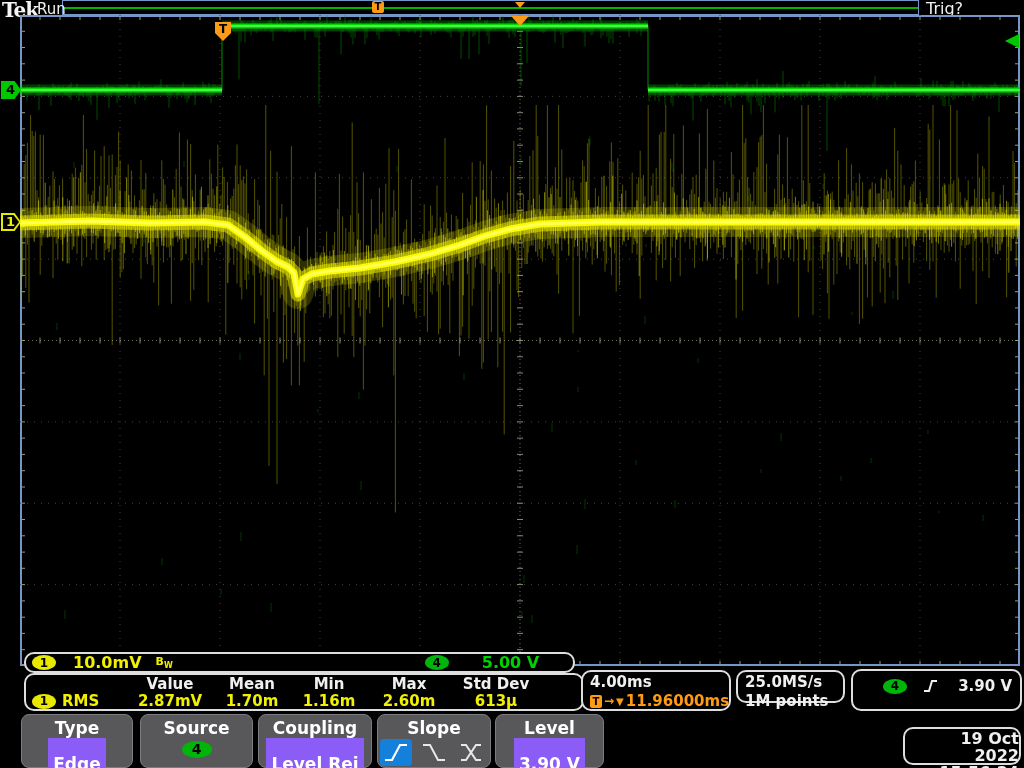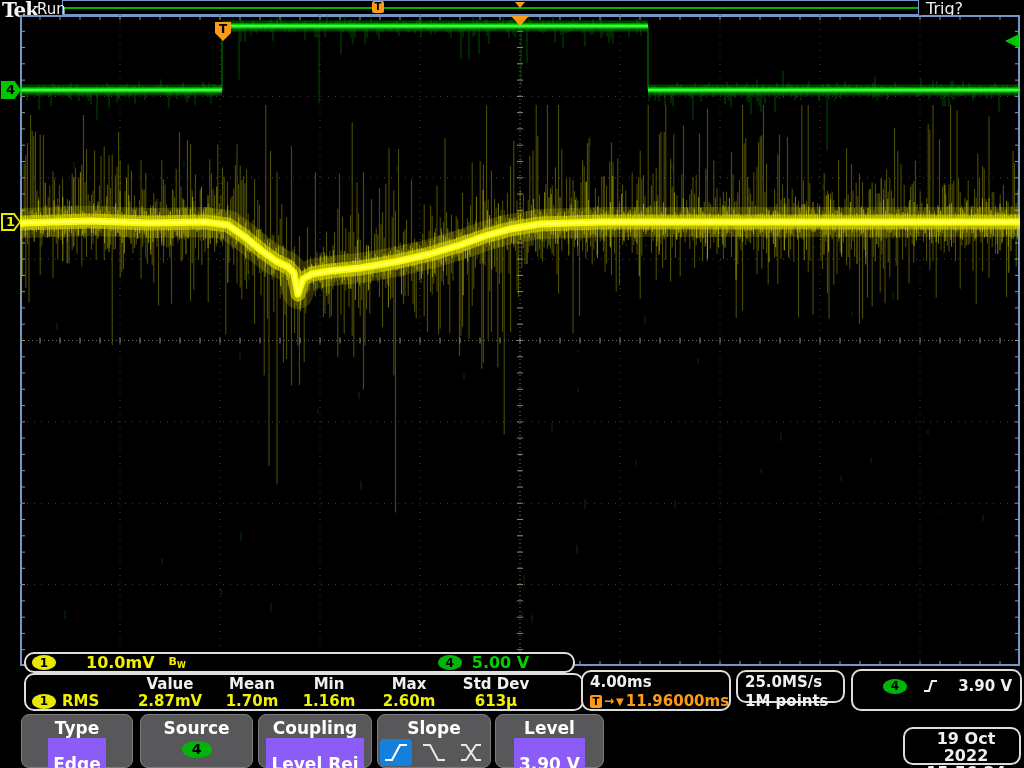--- a/index.html
+++ b/index.html
@@ -56,21 +56,21 @@
             color:#fff;font-size:17px;text-align:center;top:714px;height:54px;padding-top:3px;}
   .hl{display:inline-block;background:#8b5cf6;color:#fff;padding:16px 5px;line-height:20px;}
   .menu-label{display:block;line-height:20px;}
   #menu-slope-icons{display:flex;align-items:center;justify-content:center;gap:6px;margin-top:1px;}
   .slope-btn{width:32px;height:27px;display:flex;align-items:center;justify-content:center;border-radius:4px;}
   .slope-btn.sel{background:#1580dc;}
   #menu-mode{padding-top:1px;font-size:16px;}
   #menu-mode .menu-label{line-height:17px;}
   #menu-mode .hl{line-height:17px;}
   #datetime-box{left:903px;top:727px;width:118px;height:38px;font-size:16px;line-height:17px;
-                padding:1px 0 0 8px;text-align:center;}
+                padding:1px 0 0 8px;text-align:right;}
 </style>
 </head>
 <body>
 
 <div id="screen">
 
   <div class="abs" id="record-bar">
     <div id="record-trace"></div>
     <div id="record-t">T</div>
     <div id="record-tri"></div>
@@ -126,24 +126,24 @@
   <div class="abs tag" id="ch1-tag" style="top:213px;background:#e8e800;">
     <div class="tag-inner"></div>
     <span class="tag-label ytext">1</span>
   </div>
   <div class="abs" id="trig-level-arrow"></div>
   <div class="abs" id="trig-pos-tri"></div>
   <div class="abs" id="trig-t-flag">T</div>
 
   <div class="abs wbox" id="ch-readout-bar">
     <span class="badge">1</span>
-    <span class="ytext" style="margin-left:30px">10.0mV</span>
+    <span class="ytext" style="margin-left:17px">10.0mV</span>
     <span class="ytext" style="margin-left:14px;font-size:11px"><span>B</span><span style="font-size:8px;vertical-align:sub">W</span></span>
     <span class="badge g" style="margin-left:252px">4</span>
-    <span class="gtext" style="margin-left:10px">5.00 V</span>
+    <span class="gtext" style="margin-left:33px">5.00 V</span>
   </div>
 
   <div class="abs wbox" id="meas-box">
     <span></span>
     <span>Value</span>
     <span>Mean</span>
     <span>Min</span>
     <span>Max</span>
     <span>Std Dev</span>
     <span id="meas-row-label">

